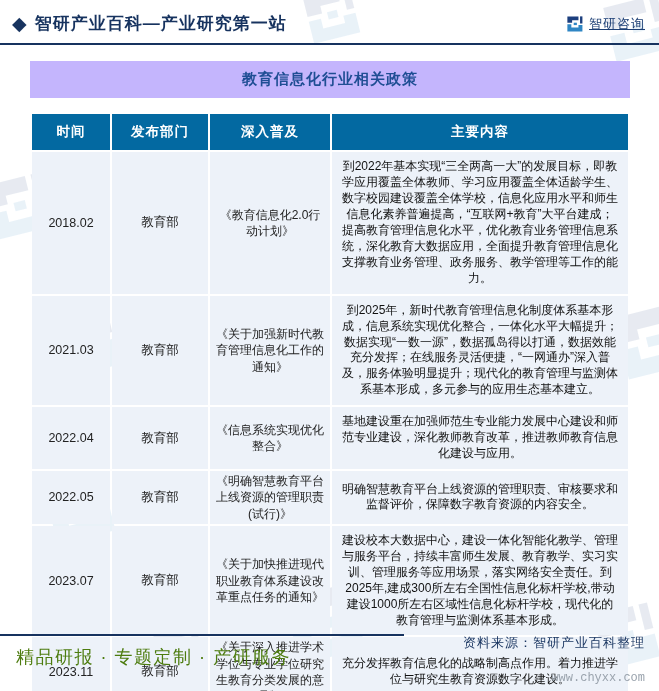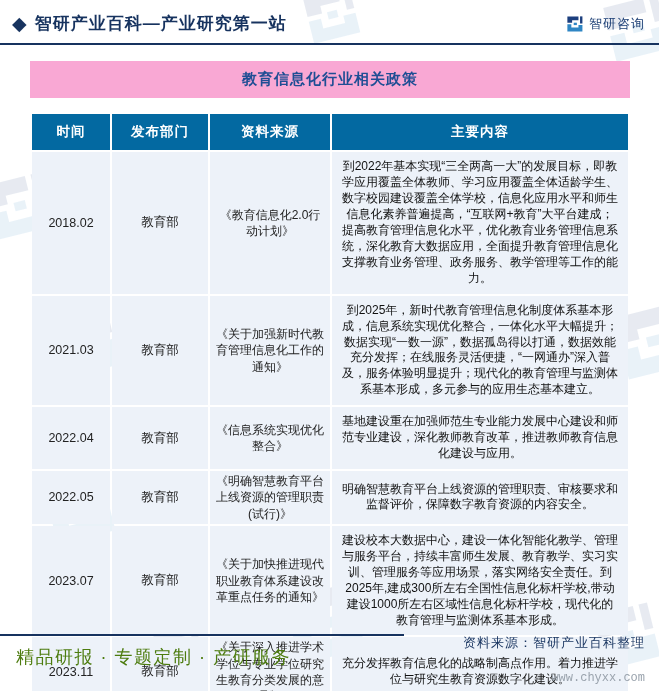--- a/index.html
+++ b/index.html
@@ -20,25 +20,25 @@
     position:relative;
     display:flex;align-items:center;
     padding:12px 14px 8px 12px;
     border-bottom:2px solid #17335f;
   }
   .diamond{color:#17335f;font-size:19px;line-height:1;margin-right:8px;}
   .brand-title{
     font-size:17px;font-weight:bold;color:#17335f;letter-spacing:1px;
   }
   .logo-box{margin-left:auto;display:flex;align-items:center;gap:5px;}
-  .logo-text{font-size:13px;color:#1d3f75;letter-spacing:1px;}
+  .logo-text{font-size:13px;color:#1d3f75;letter-spacing:1px;text-decoration:underline;}
   
   .title-bar{
     margin:16px 29px 0 30px;
-    background:#f9a8d4;
+    background:#c4b5fd;
     text-align:center;
     padding:9px 0;
     font-size:15px;font-weight:bold;color:#1f4e94;
     letter-spacing:1px;
     position:relative;z-index:2;
   }
   
   .tbl{
     margin:14px 29px 0 30px;
     width:600px;
@@ -157,21 +157,21 @@
     </span>
   </div>
 
   <div class="title-bar">教育信息化行业相关政策</div>
 
   <table class="tbl">
     <thead>
       <tr>
         <th class="col-time">时间</th>
         <th class="col-dept">发布部门</th>
-        <th class="col-policy">资料来源</th>
+        <th class="col-policy">深入普及</th>
         <th>主要内容</th>
       </tr>
     </thead>
     <tbody>
       <tr>
         <td class="td-time">2018.02</td>
         <td class="td-dept">教育部</td>
         <td class="td-policy">《教育信息化2.0行动计划》</td>
         <td class="td-content">到2022年基本实现“三全两高一大”的发展目标，即教学应用覆盖全体教师、学习应用覆盖全体适龄学生、数字校园建设覆盖全体学校，信息化应用水平和师生信息化素养普遍提高，“互联网+教育”大平台建成；提高教育管理信息化水平，优化教育业务管理信息系统，深化教育大数据应用，全面提升教育管理信息化支撑教育业务管理、政务服务、教学管理等工作的能力。</td>
       </tr>

